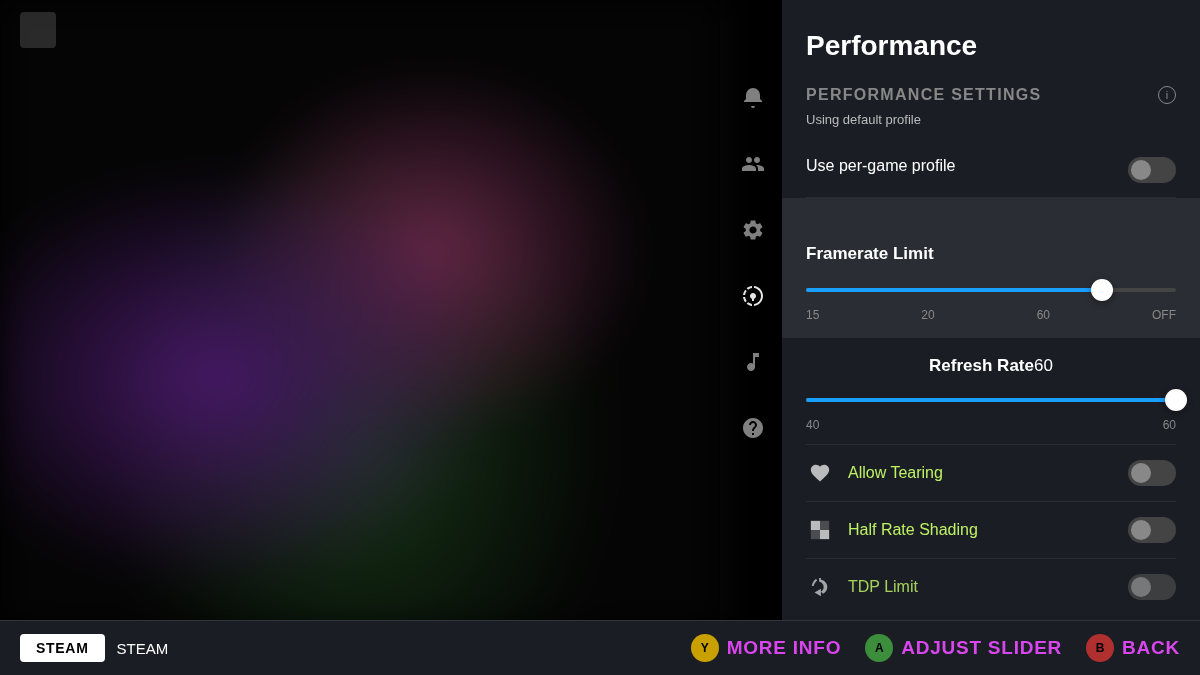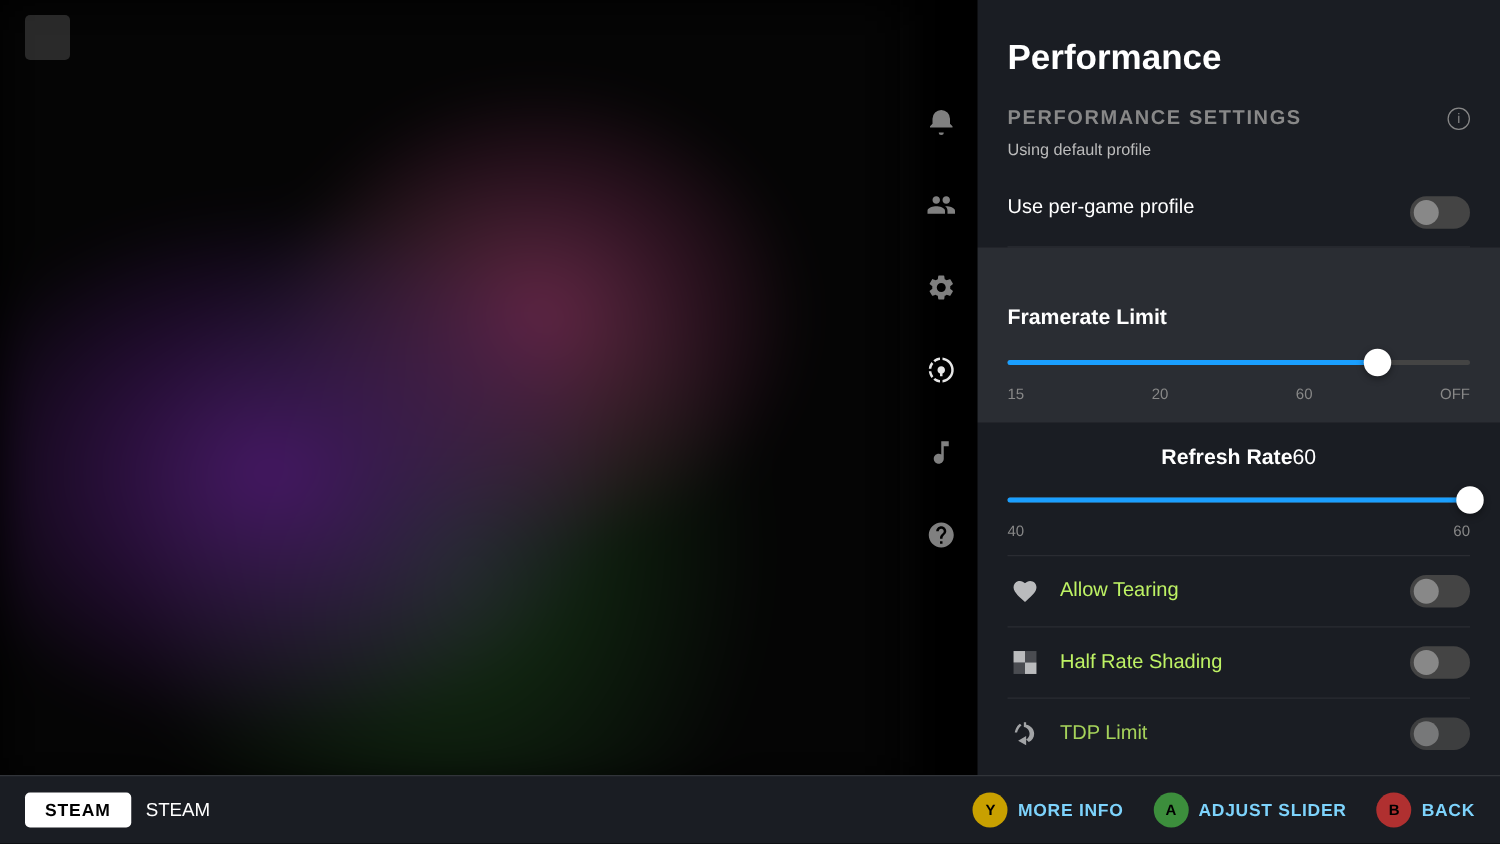--- a/index.html
+++ b/index.html
@@ -350,23 +350,23 @@
       font-weight: 700;
       color: #000;
       flex-shrink: 0;
     }
 
     .btn-y { background: #c8a000; }
     .btn-a { background: #3c8e3c; }
     .btn-b { background: #b03030; }
 
     .action-label {
-      font-size: 14px;
+      font-size: 19px;
       font-weight: 600;
-      color: #7dd3fc;
+      color: #d946ef;
       letter-spacing: 0.04em;
     }
   </style>
 </head>
 <body>
 
 <div class="bg-content"></div>
 <div class="left-panel"></div>
 
 <div class="top-bar">

